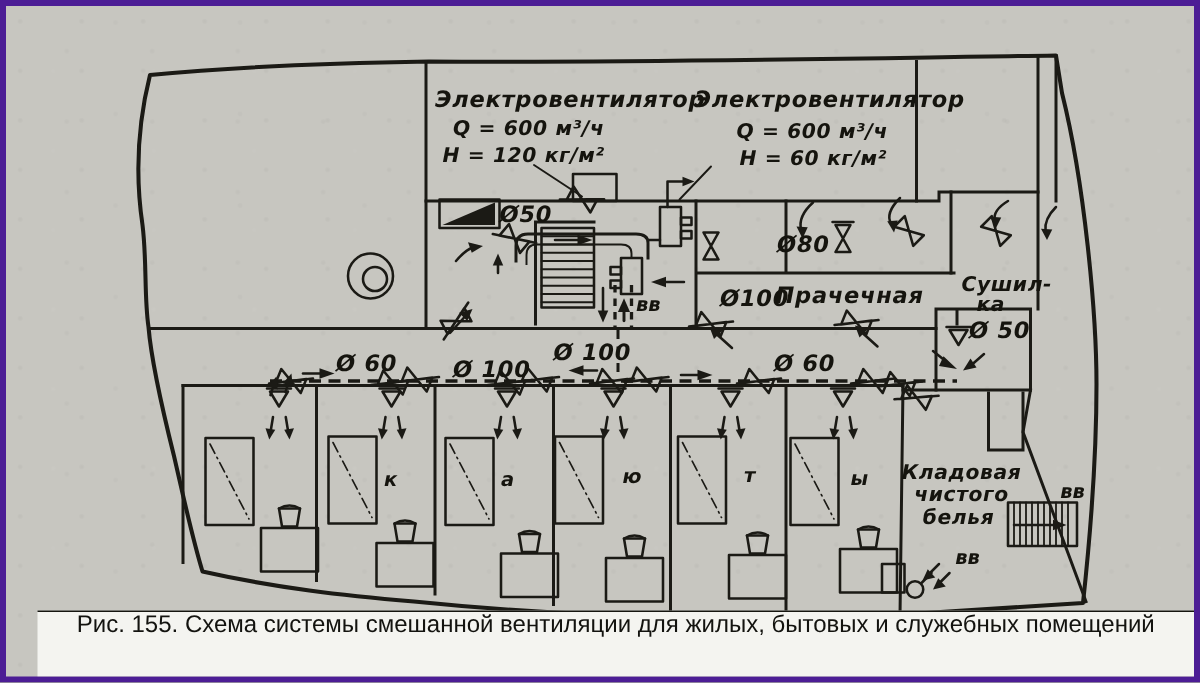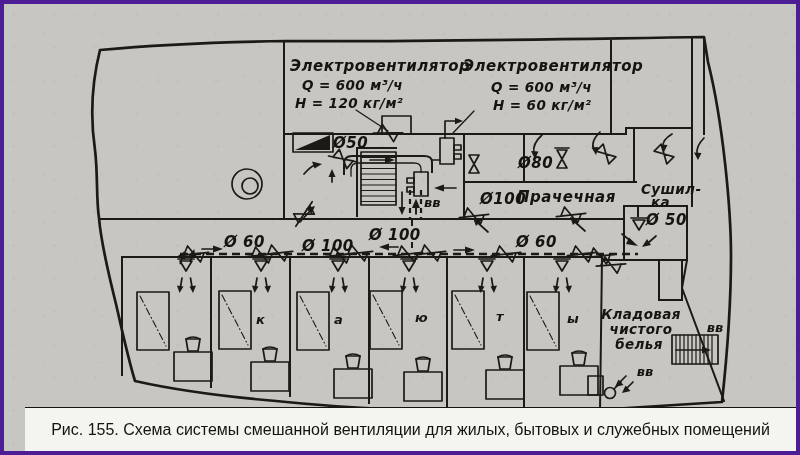--- a/index.html
+++ b/index.html
@@ -14,21 +14,21 @@
   svg{position:absolute;left:0;top:0;}
   .w{stroke:#1b1a15;stroke-width:2;fill:none;stroke-linecap:square;}
   .w3{stroke-width:2.7;stroke-linejoin:round;}
   .thin{stroke-width:1.3;}
   .vw{fill:none;stroke:#1b1a15;stroke-width:1.7;stroke-linejoin:round;stroke-linecap:round;}
   .ink{fill:#1b1a15;stroke:none;}
   .dash{stroke:#1b1a15;stroke-width:2.4;fill:none;stroke-dasharray:8 5;}
   .lbl{font:italic 600 15px "DejaVu Sans",sans-serif;fill:#15140e;letter-spacing:.5px;}
   .lbl2{font:italic 600 13.5px "DejaVu Sans",sans-serif;fill:#15140e;letter-spacing:.4px;}
   .lbl3{font:italic 600 13px "DejaVu Sans",sans-serif;fill:#15140e;}
-  .caption{position:absolute;left:0;right:0;bottom:0;height:43px;background:#f4f4f0;border-top:1.6px solid #15150f;display:flex;align-items:center;justify-content:center;font:16px "Liberation Sans",sans-serif;color:#13130f;margin-left:21px;}
+  .caption{position:absolute;left:0;right:0;bottom:0;height:43px;background:#f4f4f0;border-top:1.6px solid #15150f;display:flex;justify-content:center;font:16px "Liberation Sans",sans-serif;color:#13130f;margin-left:21px;}
 </style>
 </head>
 <body>
 
 <div class="page">
 
 <svg width="800" height="412" viewBox="0 0 800 412">
   <defs>
     <g id="bt">
           <path class="vw" d="M-9,-5 V5 L0,0 Z M9,-5 V5 L0,0 Z"></path>

